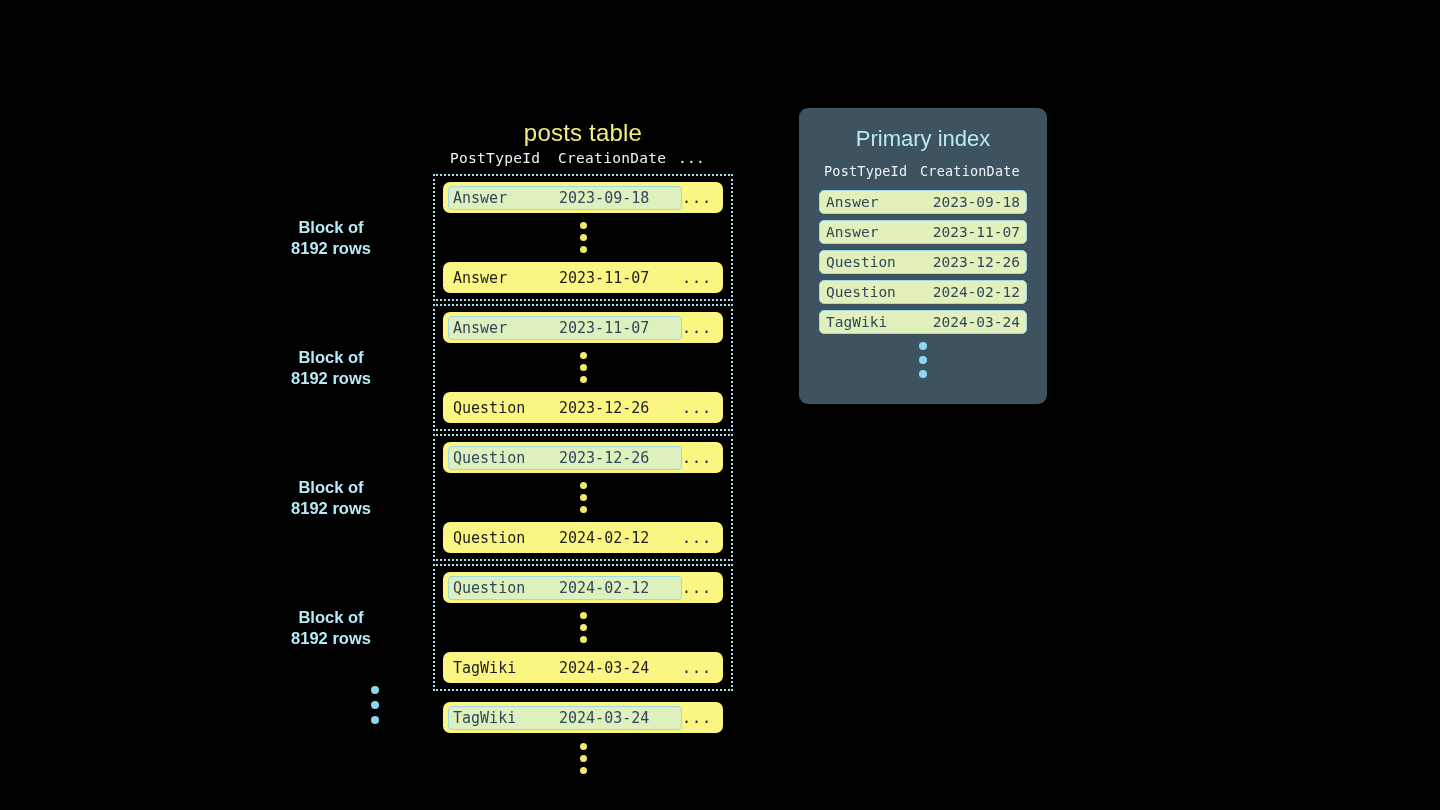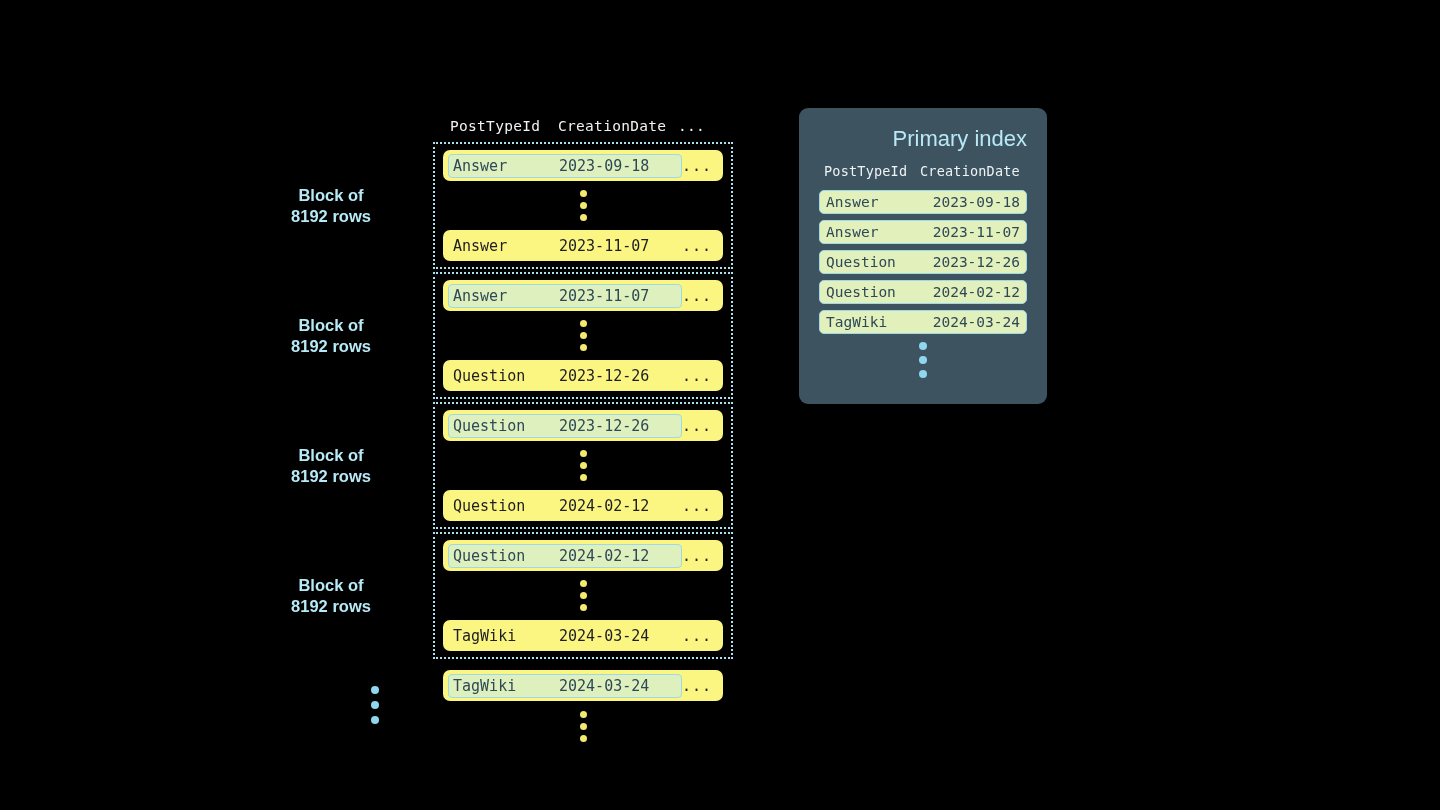--- a/index.html
+++ b/index.html
@@ -150,21 +150,21 @@
     width: 248px;
     height: 296px;
     background: #3e5360;
     border-radius: 9px;
     padding: 16px 20px 14px 20px;
   }
 
   #primary-index-title {
     font-size: 22px;
     color: #b9e9f7;
-    text-align: right;
+    text-align: center;
     line-height: 30px;
     margin-bottom: 9px;
   }
 
   .idx-headers {
     display: flex;
     font-family: "DejaVu Sans Mono", monospace;
     font-size: 13.5px;
     color: #eef3f5;
     margin-bottom: 11px;
@@ -194,20 +194,21 @@
   #index-vdots .vdots { gap: 6px; padding: 2px 0; }
   #index-vdots .vdots span { width: 8px; height: 8px; background: #8fd6ee; }
 </style>
 </head>
 <body>
 
 <div class="stage">
 
   <div id="posts-table-group">
 
+    <div id="posts-table-title">posts table</div>
 
     <div class="col-headers">
       <span class="h-type">PostTypeId</span>
       <span class="h-date">CreationDate</span>
       <span class="h-rest">...</span>
     </div>
 
     <div class="block">
       <div class="block-label">Block of
 8192 rows</div>

